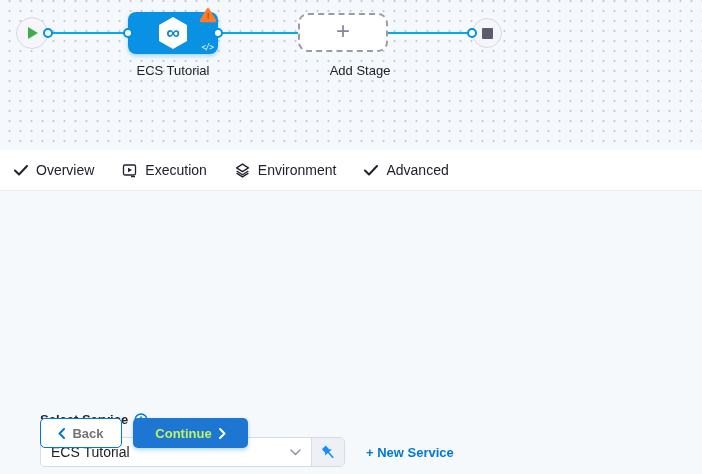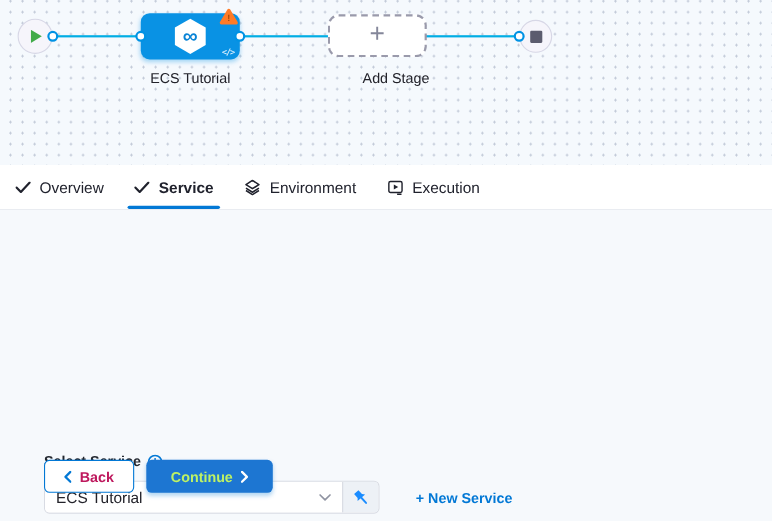--- a/index.html
+++ b/index.html
@@ -52,27 +52,27 @@
   .content{position:absolute;top:191px;left:0;width:702px;height:283px;background:#f6f9fc;}
   .field-label{position:absolute;left:40px;top:221px;display:flex;align-items:center;gap:6px;
                font-size:13px;font-weight:700;color:#22272f;}
   .combo-group{position:absolute;left:40px;top:246px;width:305px;height:30px;display:flex;
                border:1px solid #d8dbe3;border-radius:5px;background:#fff;overflow:hidden;}
   .combo-value{flex:1;display:flex;align-items:center;justify-content:space-between;
                padding:0 10px;font-size:14px;color:#22222a;cursor:pointer;background:#fff;}
   .pin-btn{width:33px;background:#edf1f6;border-left:1px solid #d8dbe3;display:flex;
            align-items:center;justify-content:center;cursor:pointer;}
   .new-service{position:absolute;left:366px;top:254px;font-size:13px;font-weight:700;
-               color:#0278d5;cursor:pointer;margin-left:12px;}
+               color:#0278d5;cursor:pointer;}
 
   
   .btn{position:absolute;top:418px;height:30px;border-radius:5px;display:flex;align-items:center;
        justify-content:center;gap:7px;font-size:13px;font-weight:700;cursor:pointer;
        font-family:inherit;border:none;}
-  .btn-back{left:40px;width:82px;background:#fff;border:1.5px solid #0278d5;color:#be185d;}
+  .btn-back{left:40px;width:82px;background:#fff;border:1.5px solid #0278d5;color:#737373;}
   .btn-continue{left:133px;width:115px;background:#1d76d2;color:#bef264;box-shadow:0 2px 4px rgba(2,120,213,.3);}
 </style>
 </head>
 <body>
 
 <div class="app">
 
   <div class="canvas">
     <div class="edge e1"></div>
     <div class="edge e2"></div>
@@ -111,41 +111,41 @@
     </div>
   </div>
 
   <div class="tabbar">
     <div class="tab">
       <svg width="14" height="11" viewBox="0 0 14 11">
         <polyline points="1,5.5 5,9.5 13,1" fill="none" stroke="#20222d" stroke-width="2" stroke-linecap="round" stroke-linejoin="round"></polyline>
       </svg>
       <span>Overview</span>
     </div>
-    <div class="tab active">
-      <svg width="14" height="11" viewBox="0 0 14 11">
-        <polyline points="1,5.5 5,9.5 13,1" fill="none" stroke="#20222d" stroke-width="2" stroke-linecap="round" stroke-linejoin="round"></polyline>
+    <div class="tab">
+      <svg width="15" height="15" viewBox="0 0 15 15">
+        <rect x="1.5" y="2" width="12" height="10" rx="1.5" fill="none" stroke="#20222d" stroke-width="1.3"></rect>
+        <path d="M6 4.8 L10 7 L6 9.2 Z" fill="#20222d"></path>
+        <line x1="9" y1="13.6" x2="13" y2="13.6" stroke="#20222d" stroke-width="1.3"></line>
       </svg>
-      <span>Service</span>
+      <span>Execution</span>
     </div>
     <div class="tab">
       <svg width="15" height="15" viewBox="0 0 14 14">
         <path d="M7 1 L12.5 4.5 L7 8 L1.5 4.5 Z" fill="none" stroke="#20222d" stroke-width="1.3" stroke-linejoin="round"></path>
         <path d="M1.5 7.5 L7 11 L12.5 7.5" fill="none" stroke="#20222d" stroke-width="1.3" stroke-linejoin="round"></path>
         <path d="M1.5 9.5 L7 13 L12.5 9.5" fill="none" stroke="#20222d" stroke-width="1.3" stroke-linejoin="round"></path>
       </svg>
       <span>Environment</span>
     </div>
     <div class="tab">
-      <svg width="15" height="15" viewBox="0 0 15 15">
-        <rect x="1.5" y="2" width="12" height="10" rx="1.5" fill="none" stroke="#20222d" stroke-width="1.3"></rect>
-        <path d="M6 4.8 L10 7 L6 9.2 Z" fill="#20222d"></path>
-        <line x1="9" y1="13.6" x2="13" y2="13.6" stroke="#20222d" stroke-width="1.3"></line>
+      <svg width="14" height="11" viewBox="0 0 14 11">
+        <polyline points="1,5.5 5,9.5 13,1" fill="none" stroke="#20222d" stroke-width="2" stroke-linecap="round" stroke-linejoin="round"></polyline>
       </svg>
-      <span>Execution</span>
+      <span>Advanced</span>
     </div>
   </div>
 
   <div class="content">
     <div class="field-label">
       <span>Select Service</span>
       <svg width="14" height="14" viewBox="0 0 14 14">
         <circle cx="7" cy="7" r="6" fill="none" stroke="#0278d5" stroke-width="1.4"></circle>
         <circle cx="7" cy="4.2" r="0.9" fill="#0278d5"></circle>
         <line x1="7" y1="6.3" x2="7" y2="10" stroke="#0278d5" stroke-width="1.5" stroke-linecap="round"></line>

